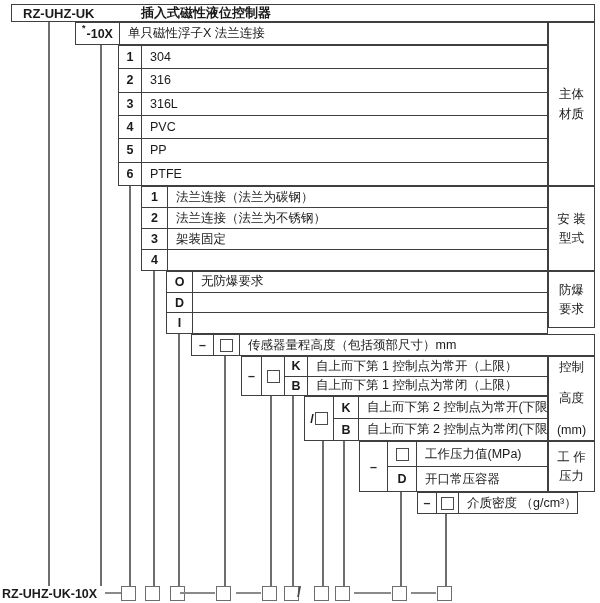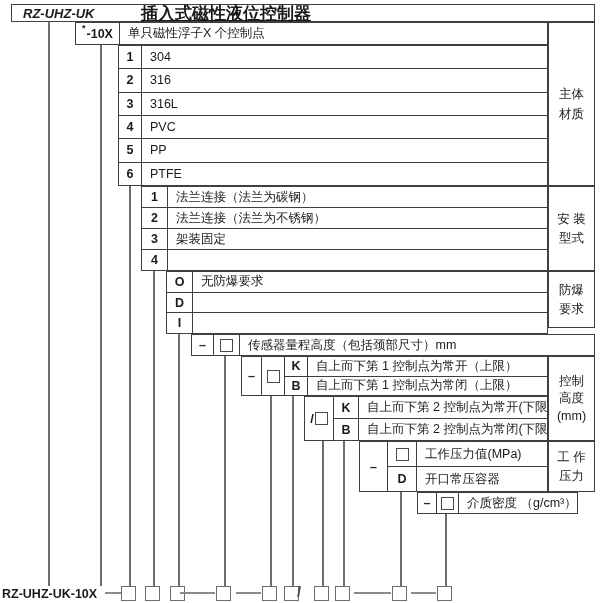--- a/index.html
+++ b/index.html
@@ -17,27 +17,27 @@
   .code{border-right:1px solid #3f3f3f;display:flex;align-items:center;
         justify-content:center;font-weight:bold;font-size:12.5px;flex:none;}
   .desc{flex:1;display:flex;align-items:center;padding-left:8px;
         font-size:12.5px;white-space:nowrap;overflow:hidden;}
   .span-cell{border-right:1px solid #3f3f3f;display:flex;align-items:center;
         justify-content:center;font-size:12.5px;flex:none;}
   .col{flex:1;display:flex;flex-direction:column;min-width:0;}
   
   .titlerow{position:absolute;border:1px solid #3f3f3f;background:#fff;
         display:flex;align-items:center;box-sizing:border-box;font-weight:bold;}
-  .titlerow .model{font-size:13px;padding-left:11px;width:118px;flex:none;font-style:italic;}
-  .titlerow .tname{font-size:17px;text-decoration:underline;}
+  .titlerow .model{font-size:13px;padding-left:11px;width:118px;flex:none;}
+  .titlerow .tname{font-size:13px;}
   
   .glabel{position:absolute;border:1px solid #3f3f3f;background:#fff;
         display:flex;flex-direction:column;align-items:center;justify-content:center;
         gap:7px;font-size:12.5px;box-sizing:border-box;line-height:1;}
-  .glabel.three{gap:5px;text-align:right;}
+  .glabel.three{gap:19px;text-align:right;}
   
   .cbox{display:inline-block;width:11px;height:11px;border:1.5px solid #4a4a4a;
         background:#fff;flex:none;}
   .slashwrap{display:flex;align-items:center;justify-content:center;gap:1px;}
   .slash-ch{font-size:13px;font-weight:bold;}
   
   .vline{position:absolute;width:1.5px;background:#6e6e6e;}
   
   .bmodel{position:absolute;left:2px;top:587px;font-size:12.5px;font-weight:bold;}
   .bdash{position:absolute;top:592px;height:2px;background:#8a8a8a;}
@@ -54,21 +54,21 @@
 
   <div class="titlerow" style="left:11px;top:4px;width:584px;height:18px">
     <span class="model">RZ-UHZ-UK</span>
     <span class="tname">插入式磁性液位控制器</span>
   </div>
 
   <div class="sec hrow" style="left:75px;top:22px;width:473px;height:23px">
     <div class="span-cell" style="width:43px;font-weight:bold">
       <span><sup class="star">*</sup><span>-10X</span></span>
     </div>
-    <div class="desc">单只磁性浮子X 个控制点</div>
+    <div class="desc">单只磁性浮子X 法兰连接</div>
   </div>
 
   <div class="sec" style="left:118px;top:45px;width:430px;height:141px">
     <div class="r">
         <div class="code" style="width:22px">1</div>
         <div class="desc">304</div>
       </div>
     <div class="r">
         <div class="code" style="width:22px">2</div>
         <div class="desc">316</div>

